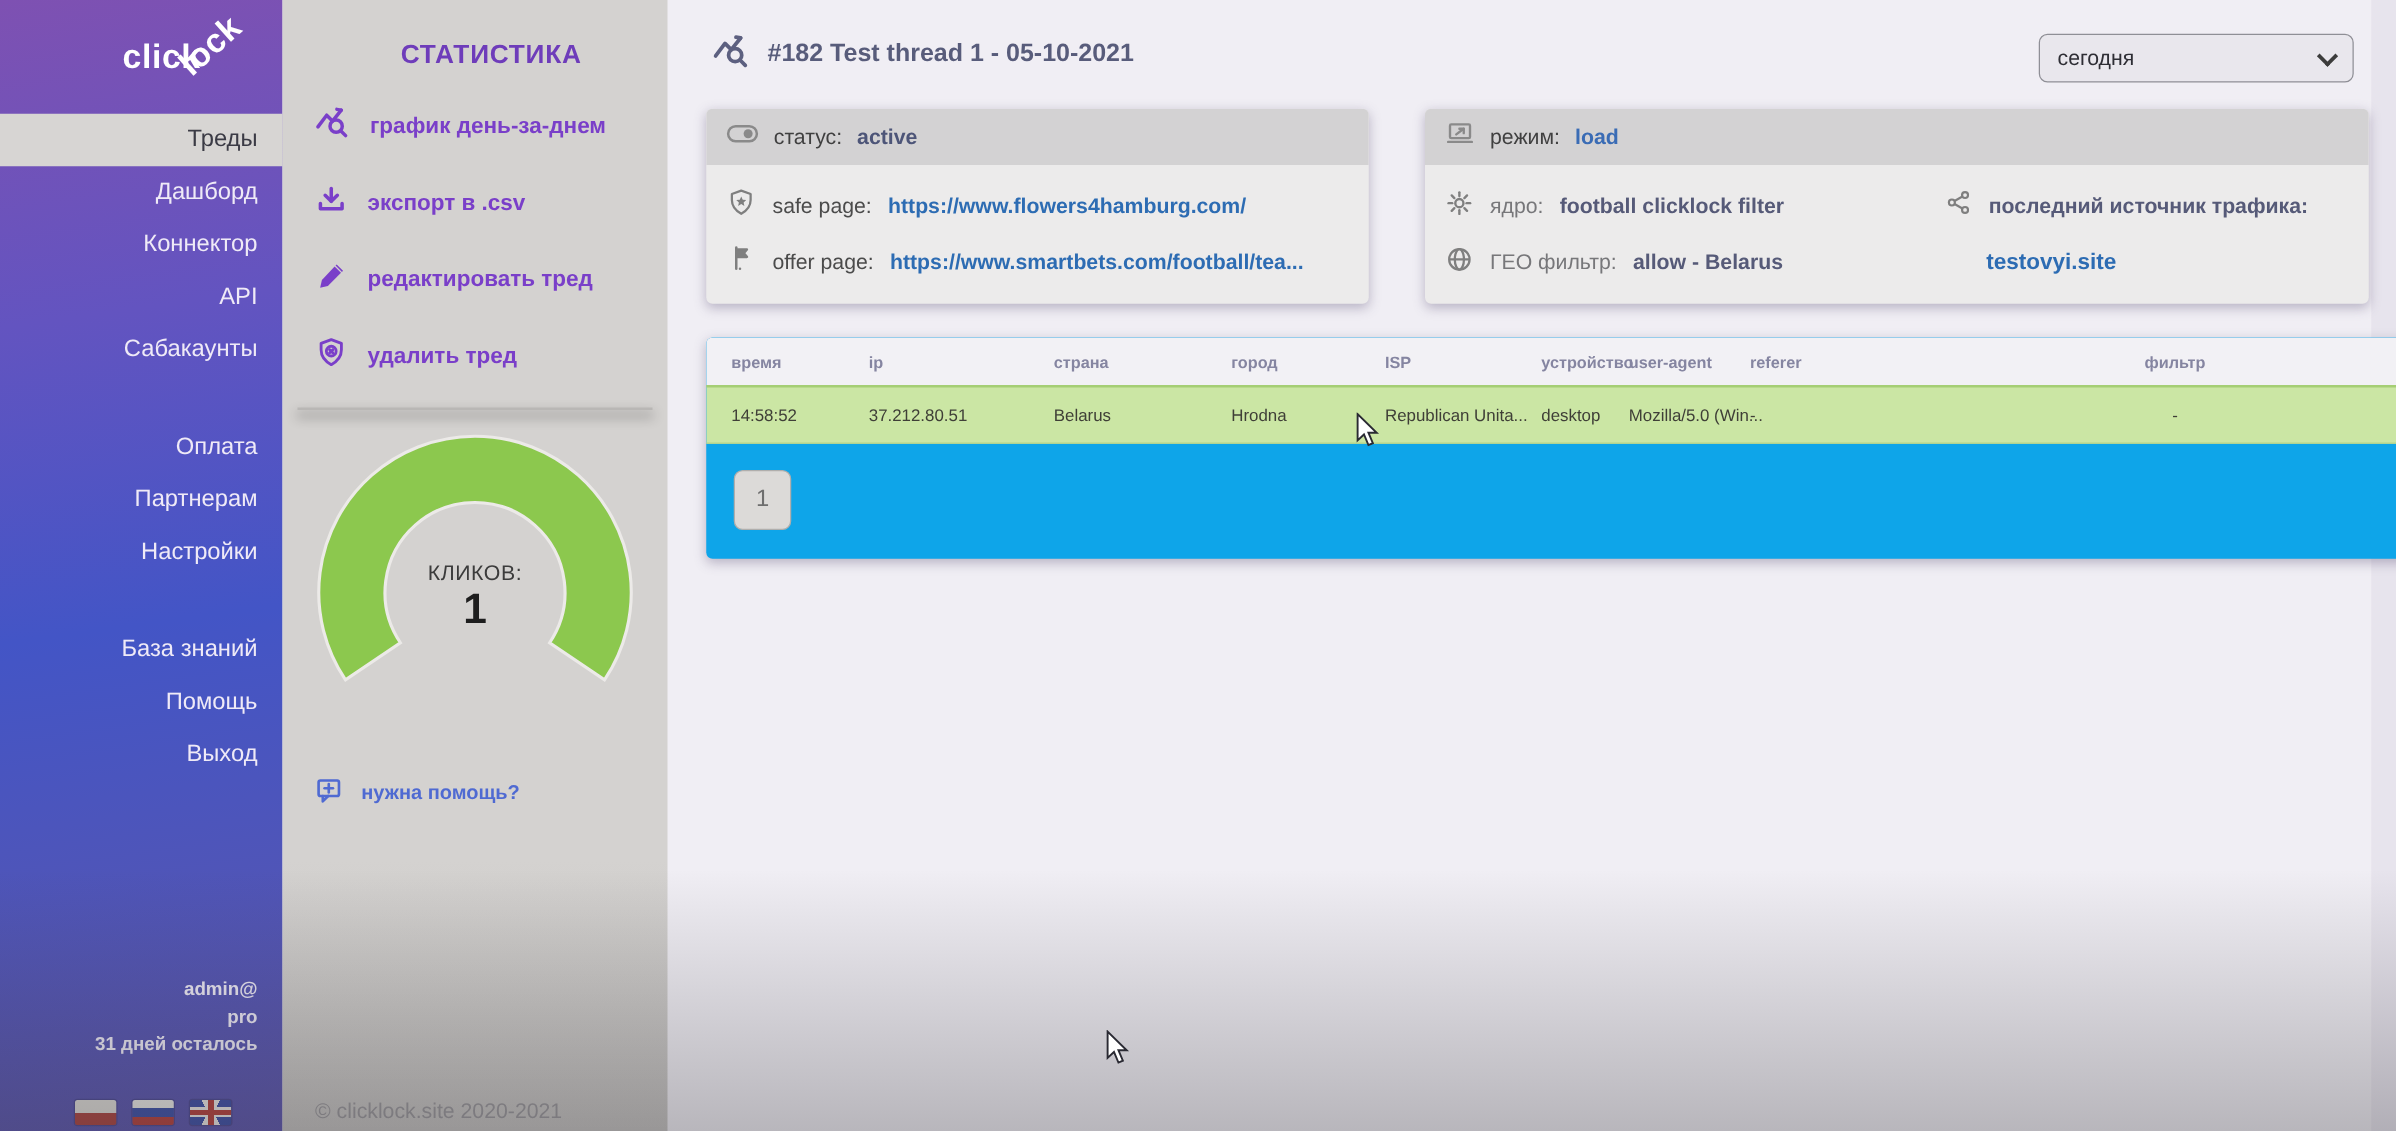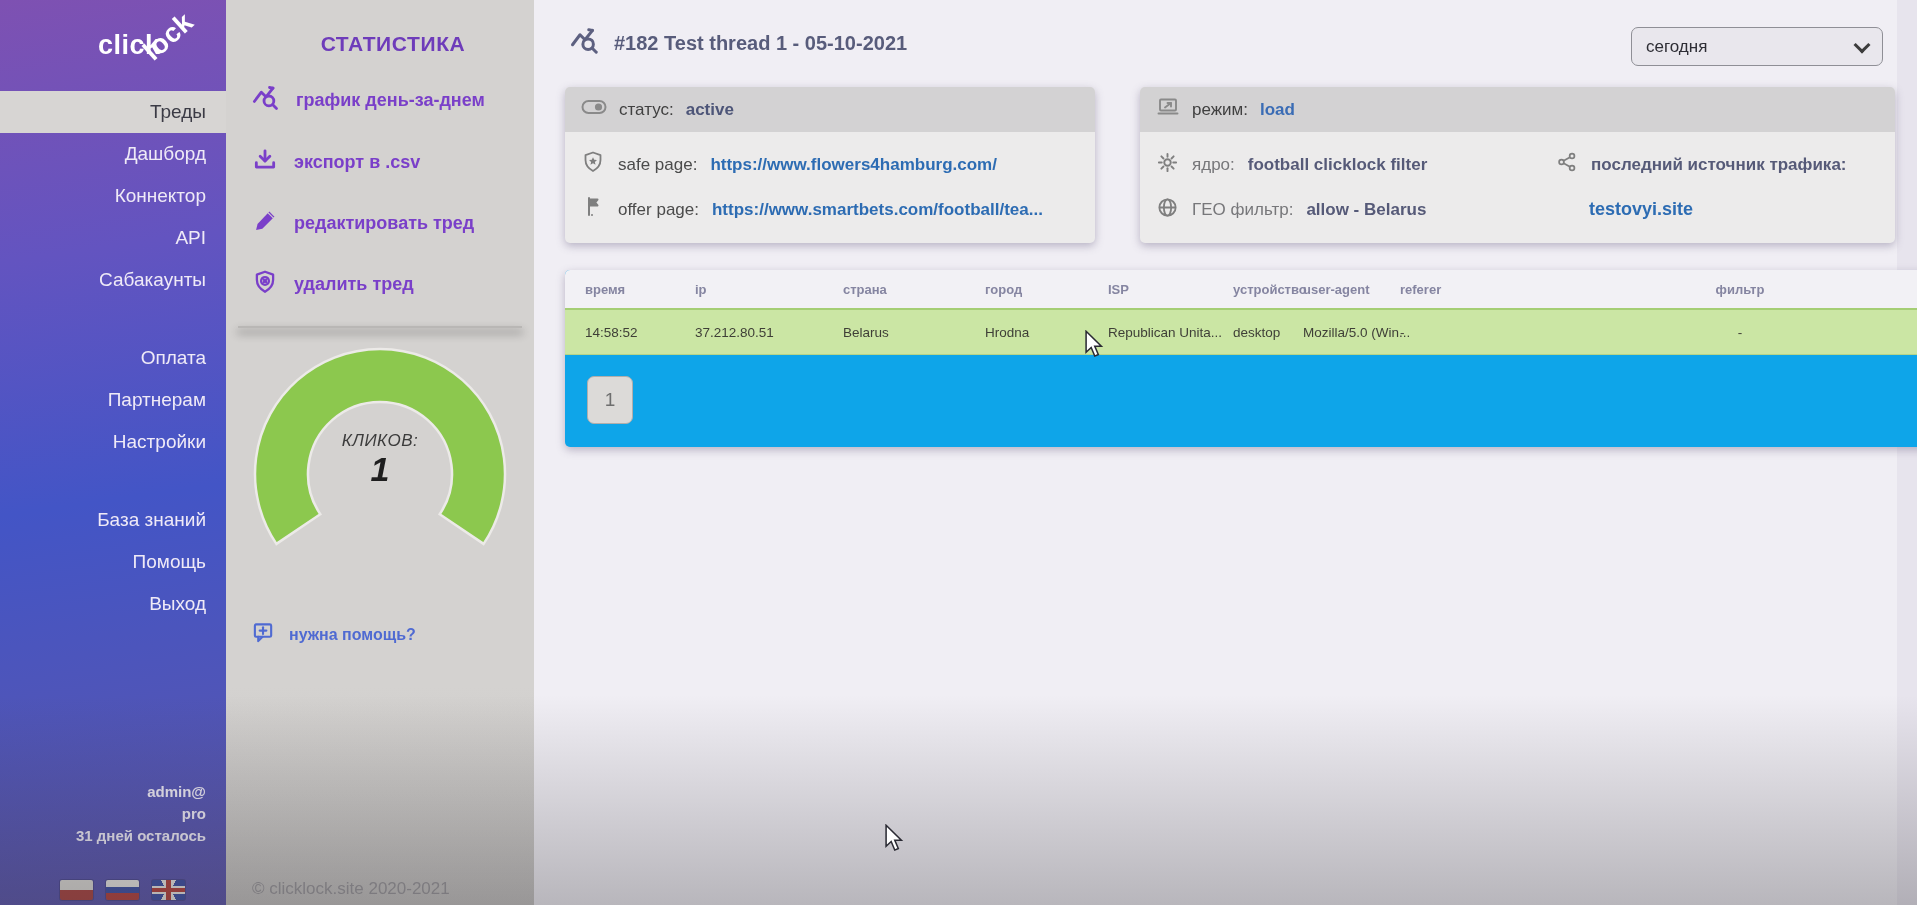--- a/index.html
+++ b/index.html
@@ -34,21 +34,21 @@
 
   
   .statcol{position:absolute;left:226px;top:0;width:308px;height:905px;
     background:linear-gradient(to bottom,#d4d2d0 0%,#d4d2d0 76%,#c3c1bf 100%);}
   .stat-title{padding:32px 0 0 26px;font-size:21px;font-weight:bold;color:#6e3cba;letter-spacing:.6px;text-align:center;}
   .stat-menu{margin-top:28px;padding-left:26px;display:flex;flex-direction:column;gap:30px;}
   .stat-menu-item{display:flex;align-items:center;gap:16px;color:#7a3fc9;font-weight:bold;font-size:18px;cursor:pointer;}
   .stat-menu-item svg{flex:0 0 auto;}
   .divider{margin:26px 12px 0 12px;height:2px;background:#b9b7b5;box-shadow:0 5px 9px 1px rgba(0,0,0,.30);}
   .gauge{position:relative;margin-top:16px;height:215px;text-align:center;}
-  .gauge-text{position:absolute;left:0;right:0;top:87px;font-style:italic;}
+  .gauge-text{position:absolute;left:0;right:0;top:105px;}
   .gauge-label{font-size:17px;color:#3c3c3c;letter-spacing:.5px;}
   .gauge-value{font-size:34px;font-weight:bold;color:#1e1e1e;line-height:36px;}
   .stat-links{margin-top:62px;padding-left:26px;display:flex;flex-direction:column;gap:12px;}
   .stat-link{display:flex;align-items:center;gap:14px;color:#4f6ad2;font-size:16px;font-weight:bold;cursor:pointer;}
   .stat-footer{position:absolute;bottom:6px;left:26px;color:#98969a;font-size:17px;}
 
   
   .main{position:absolute;left:534px;top:0;width:1383px;height:905px;}
   .right-strip{position:absolute;right:0;top:0;width:20px;height:905px;background:#e7e4ed;}
   .main-header{position:absolute;left:36px;top:26px;display:flex;align-items:center;gap:14px;}

